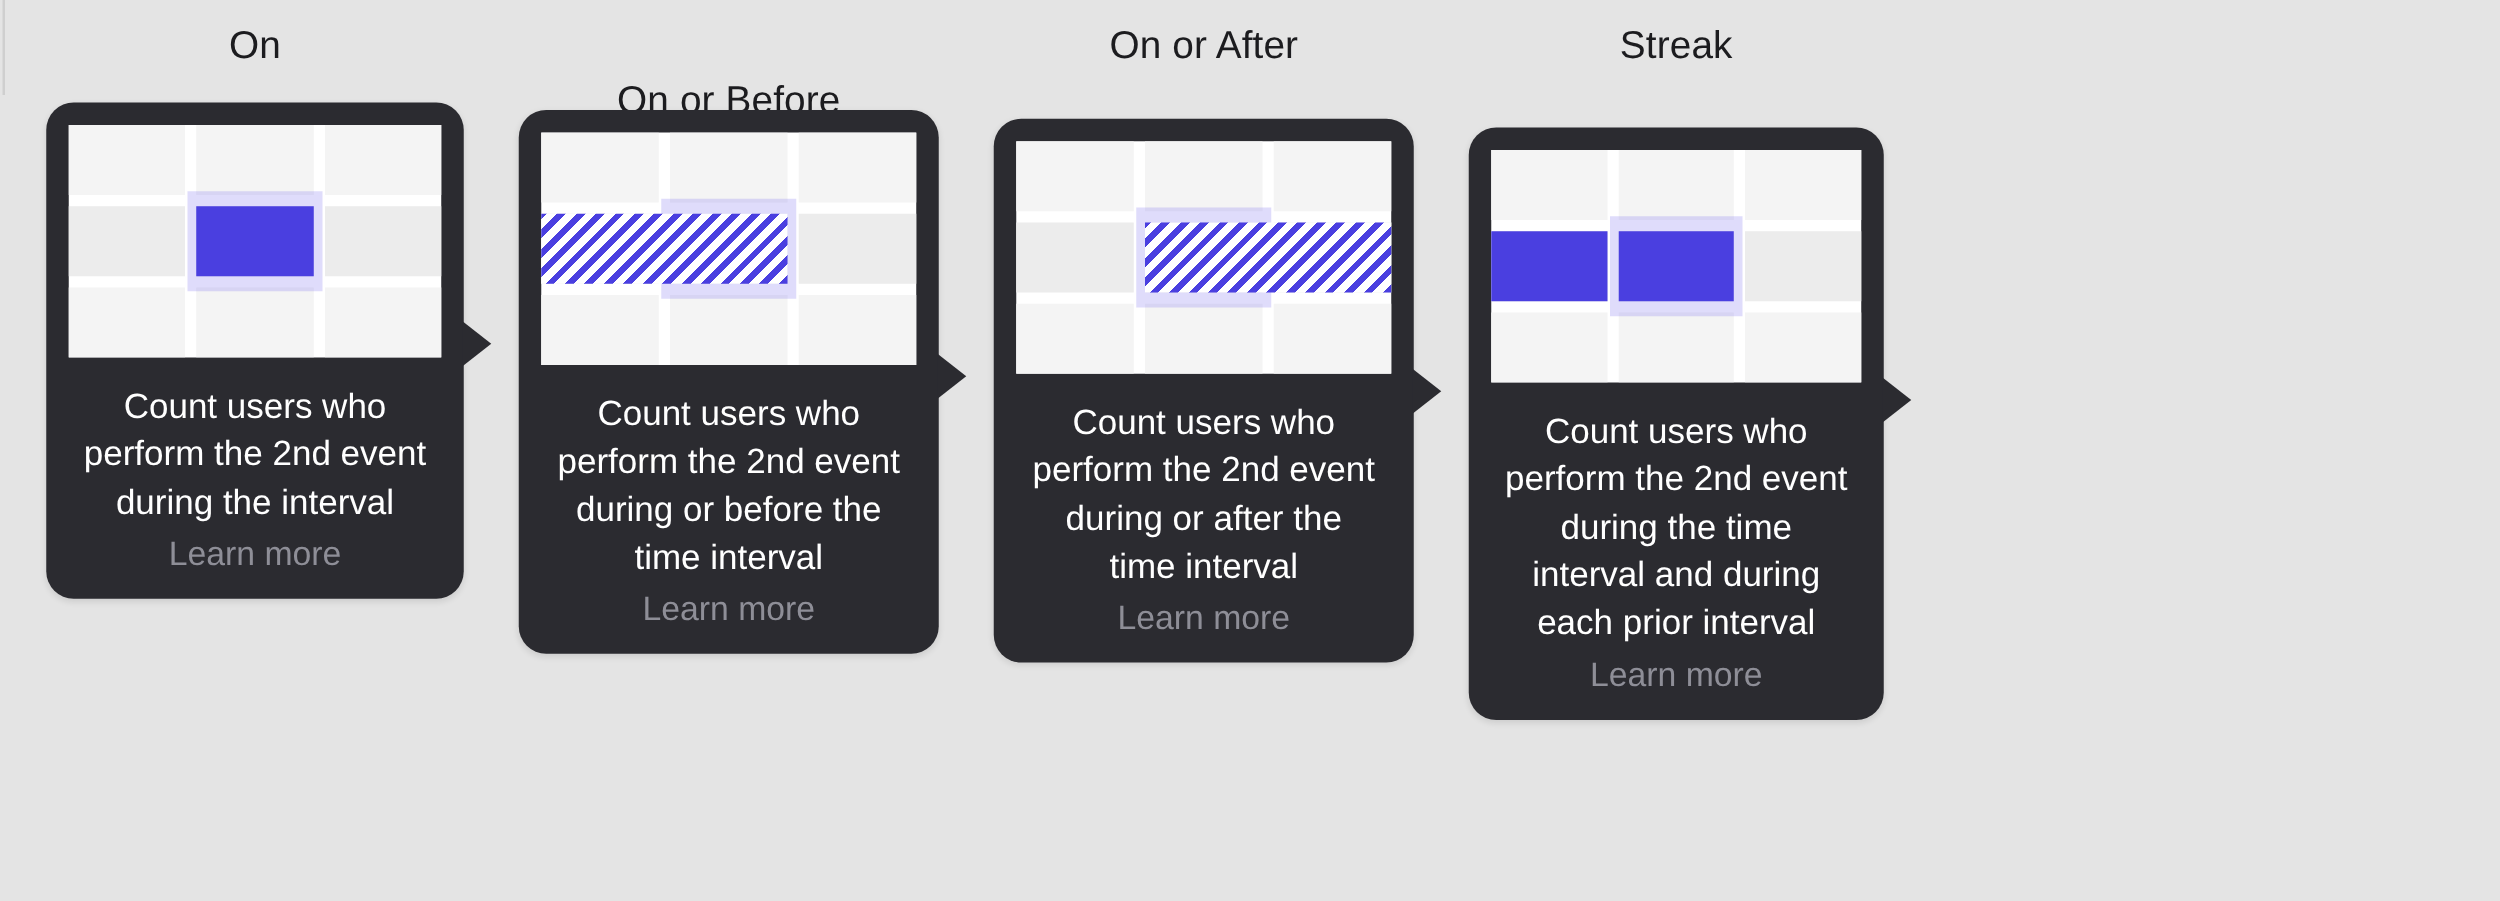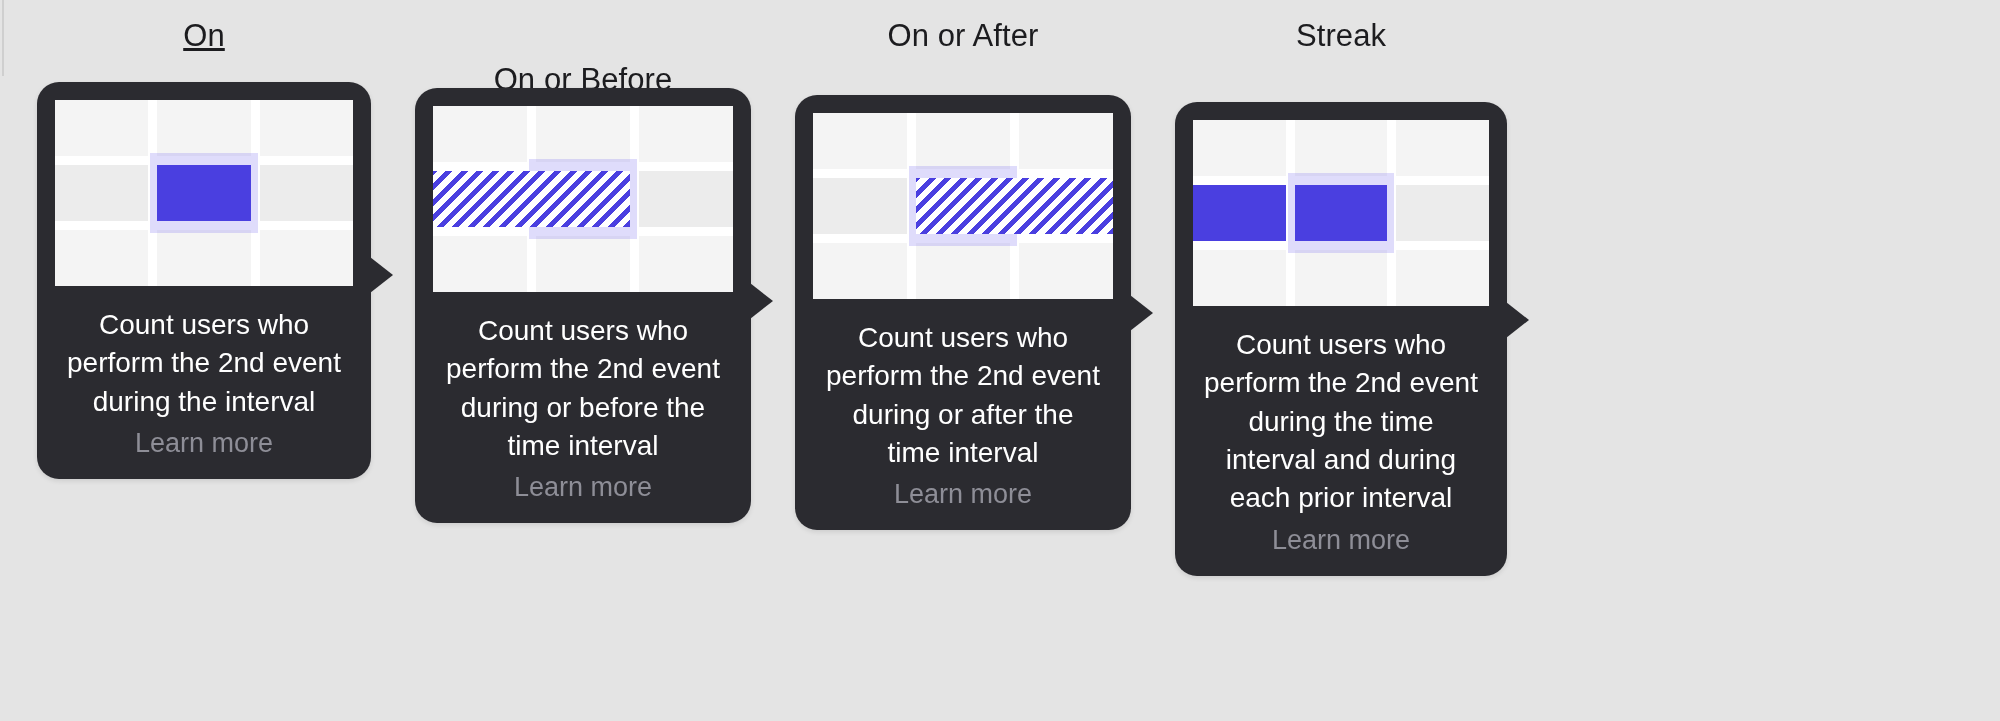--- a/index.html
+++ b/index.html
@@ -121,21 +121,21 @@
     margin-top: 7px;
     padding-bottom: 20px;
     cursor: pointer;
   }
 </style>
 </head>
 <body>
 
 <div id="header-row">
   <div id="header-left-divider"></div>
-  <div class="col-header" style="left: 37px; width: 334px; text-decoration: underline;">On</div>
+  <div class="col-header" style="left: 37px; width: 334px;">On</div>
   <div class="col-header" style="left: 415px; width: 336px; margin-top: 44px;">On or Before</div>
   <div class="col-header" style="left: 795px; width: 336px;">On or After</div>
   <div class="col-header" style="left: 1175px; width: 332px;">Streak</div>
 </div>
 
 <div id="cards-layer">
 
   <div class="card" id="card-0" style="left: 37px; top: 82px; width: 334px; min-height: 380px;">
     <div class="card-arrow" style="top: 175px;"></div>
     <div class="preview" id="preview-0" style="height: 186px;">

